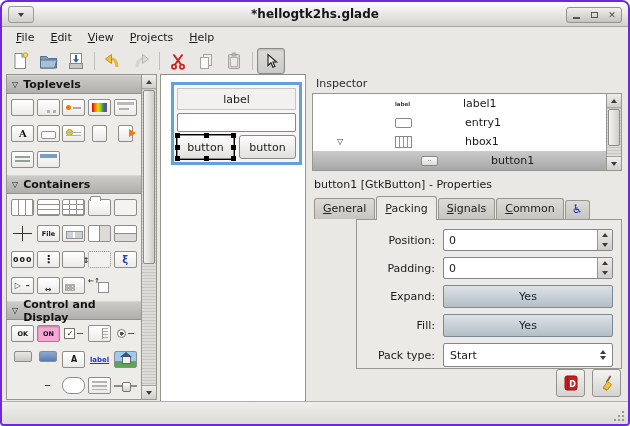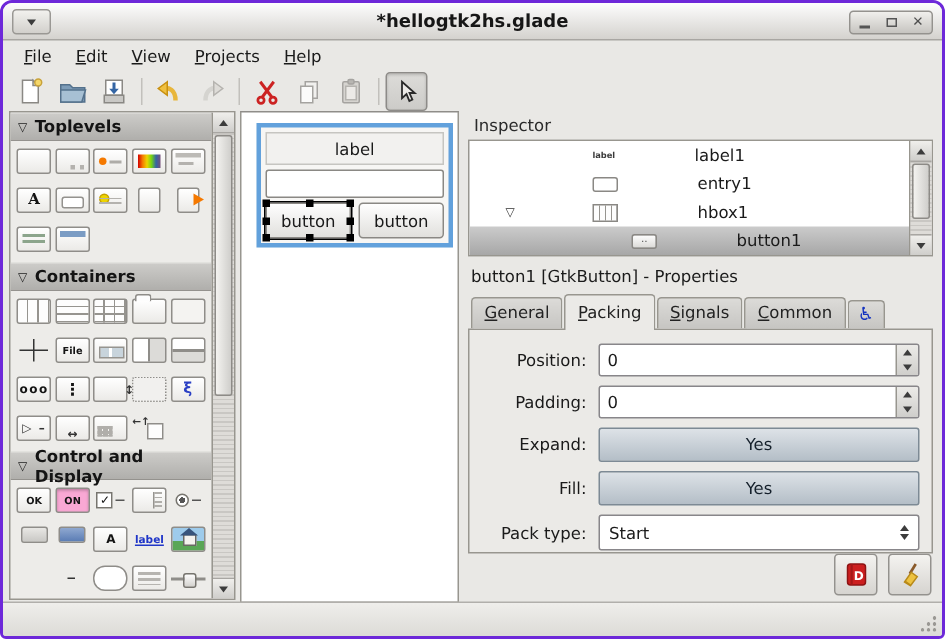--- a/index.html
+++ b/index.html
@@ -141,21 +141,21 @@
   .ti-button{border:1px solid #8a8884;border-radius:2px;background:linear-gradient(#fdfdfd,#dcdbd8);height:8px;width:13px;}
   .ti-button::before{content:"\00b7\00b7";font-size:7px;line-height:0;color:#555;display:block;text-align:center;}
 
   .props-title{font-size:11px;padding:7px 0 5px 2px;}
   .tabs{display:flex;align-items:flex-end;margin-left:2px;position:relative;z-index:2;}
   .tab{padding:3px 8px 4px;font-size:11px;border:1px solid #98968f;border-bottom:none;border-radius:3px 3px 0 0;background:linear-gradient(#dcdbd8,#c6c5c2);margin-right:1px;color:#222;}
   .tab u{text-decoration:underline;}
   .tab.active{background:#ebeae7;padding-top:5px;margin-bottom:-1px;padding-bottom:5px;}
   .tab.icon-tab{padding:2px 6px 3px;}
   .tab.icon-tab .acc{color:#1433c0;font-size:12px;line-height:12px;}
-  .tab-frame{border:1px solid #98968f;background:#ebeae7;padding:9px 8px 6px;box-sizing:border-box;height:150px;position:relative;z-index:1;}
+  .tab-frame{border:1px solid #98968f;background:#ebeae7;padding:9px 8px 6px;box-sizing:border-box;height:150px;position:relative;z-index:1;margin-left:44px;}
   .prow{display:flex;align-items:center;margin-bottom:6px;}
   .plabel{width:78px;text-align:right;font-size:11px;padding-right:8px;box-sizing:border-box;flex:0 0 78px;}
   .pctrl{flex:1;}
   .spinbox{height:20px;border:1px solid #88868a;border-radius:2px;background:#fff;display:flex;overflow:hidden;}
   .spin-val{flex:1;font-size:11px;display:flex;align-items:center;padding-left:5px;}
   .spin-btns{width:14px;border-left:1px solid #98968f;background:linear-gradient(#eceBe8,#cfcecb);display:flex;flex-direction:column;}
   .spin-btns div{flex:1;display:flex;align-items:center;justify-content:center;}
   .spin-btns .tri-up,.spin-btns .tri-down{border-left-width:3px;border-right-width:3px;}
   .togglebtn{height:21px;border:1px solid #7d8a95;border-radius:2px;background:linear-gradient(#dde2e7,#b4bec7);text-align:center;font-size:11px;line-height:21px;color:#15202b;}
   .combobox{height:22px;border:1px solid #88868a;border-radius:2px;background:#fff;display:flex;align-items:center;overflow:hidden;}

